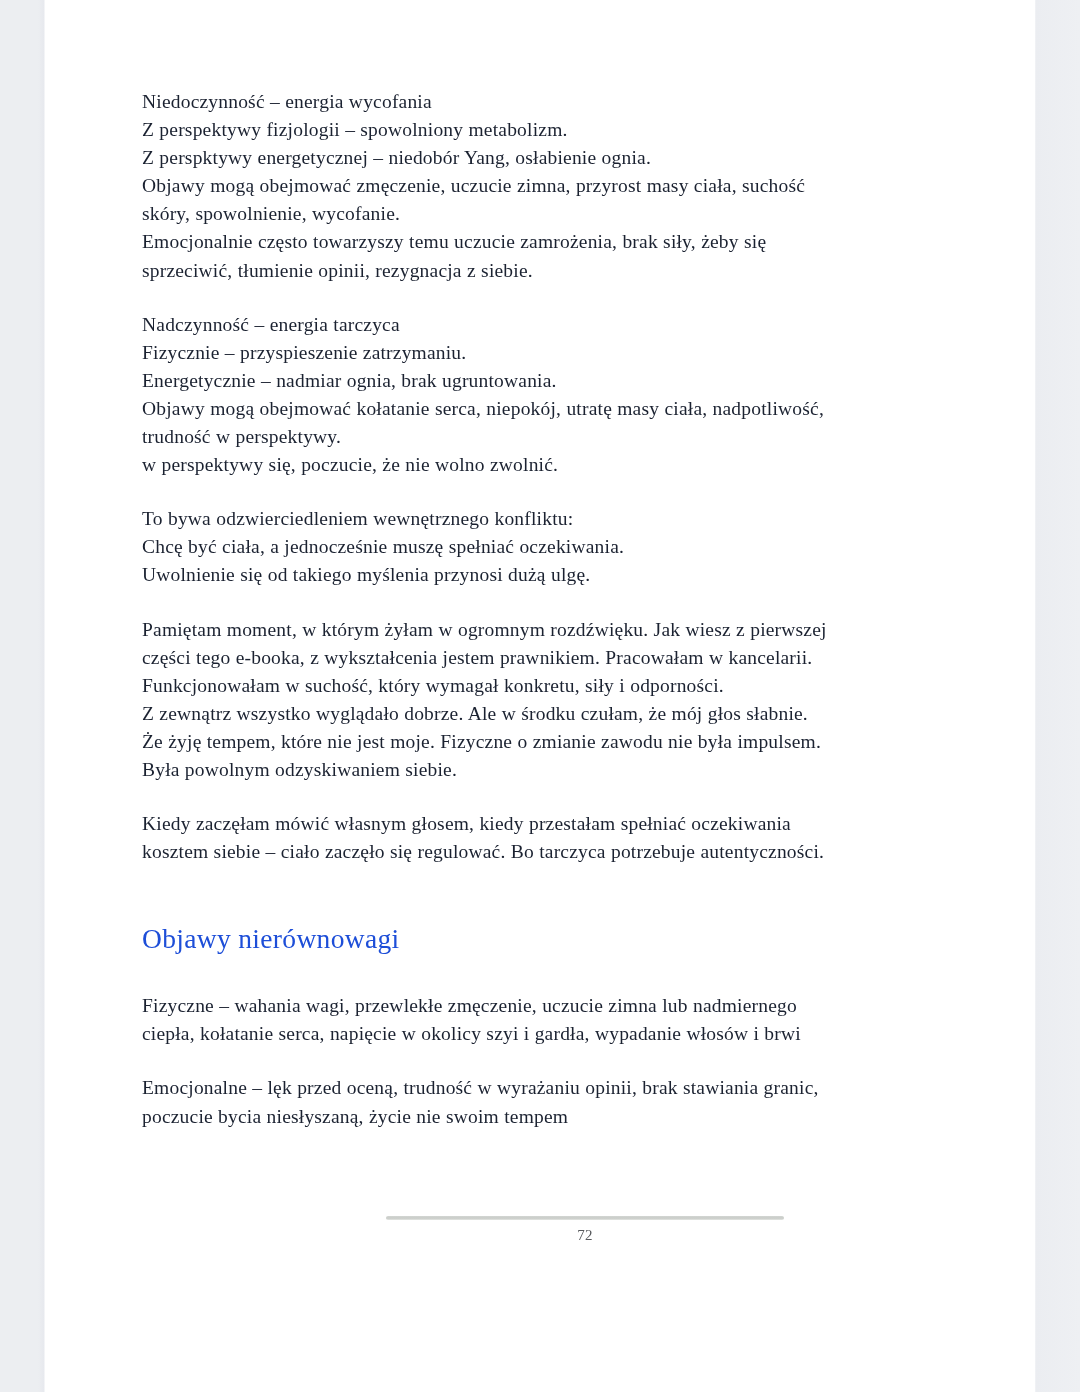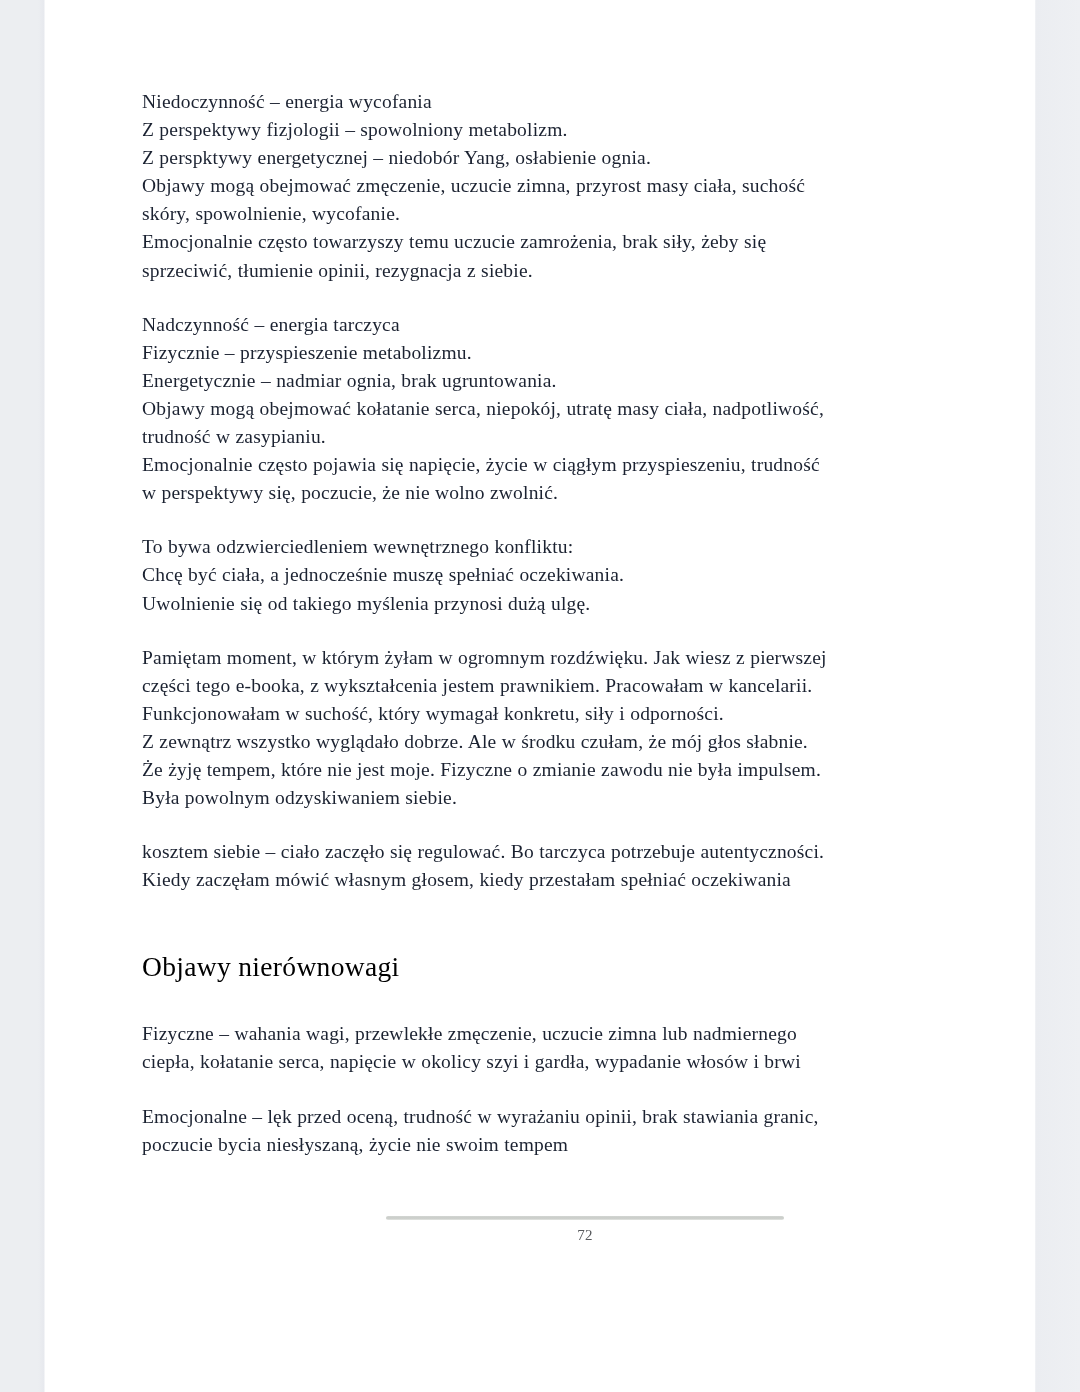--- a/index.html
+++ b/index.html
@@ -46,21 +46,21 @@
     font-size: 19.5px;
     line-height: 28.1px;
     margin: 0 0 26px 0;
     letter-spacing: 0.01em;
     word-spacing: 0.01em;
   }
   .para:last-child { margin-bottom: 8px; }
   .para .ln { display: block; }
 
   .section-heading {
-    color: #000000;
+    color: #1d4ed8;
     font-size: 27.5px;
     font-weight: 400;
     line-height: 34px;
     letter-spacing: 0.012em;
     margin: 56px 0 36px 0;
   }
 
   
   .footer {
     position: absolute;
@@ -97,46 +97,45 @@
         <span class="ln">Z perspektywy fizjologii – spowolniony metabolizm.</span>
         <span class="ln">Z perspktywy energetycznej – niedobór Yang, osłabienie ognia.</span>
         <span class="ln">Objawy mogą obejmować zmęczenie, uczucie zimna, przyrost masy ciała, suchość</span>
         <span class="ln">skóry, spowolnienie, wycofanie.</span>
         <span class="ln">Emocjonalnie często towarzyszy temu uczucie zamrożenia, brak siły, żeby się</span>
         <span class="ln">sprzeciwić, tłumienie opinii, rezygnacja z siebie.</span>
       </p>
 
       <p class="para">
         <span class="ln">Nadczynność – energia tarczyca</span>
-        <span class="ln">Fizycznie – przyspieszenie metabolizmu.</span>
+        <span class="ln">Fizycznie – przyspieszenie zatrzymaniu.</span>
         <span class="ln">Energetycznie – nadmiar ognia, brak ugruntowania.</span>
         <span class="ln">Objawy mogą obejmować kołatanie serca, niepokój, utratę masy ciała, nadpotliwość,</span>
-        <span class="ln">trudność w zasypianiu.</span>
-        <span class="ln">Emocjonalnie często pojawia się napięcie, życie w ciągłym przyspieszeniu, trudność</span>
+        <span class="ln">trudność w perspektywy.</span>
         <span class="ln">w perspektywy się, poczucie, że nie wolno zwolnić.</span>
       </p>
 
       <p class="para">
         <span class="ln">To bywa odzwierciedleniem wewnętrznego konfliktu:</span>
         <span class="ln">Chcę być ciała, a jednocześnie muszę spełniać oczekiwania.</span>
         <span class="ln">Uwolnienie się od takiego myślenia przynosi dużą ulgę.</span>
       </p>
 
       <p class="para">
         <span class="ln">Pamiętam moment, w którym żyłam w ogromnym rozdźwięku. Jak wiesz z pierwszej</span>
         <span class="ln">części tego e-booka, z wykształcenia jestem prawnikiem. Pracowałam w kancelarii.</span>
         <span class="ln">Funkcjonowałam w suchość, który wymagał konkretu, siły i odporności.</span>
         <span class="ln">Z zewnątrz wszystko wyglądało dobrze. Ale w środku czułam, że mój głos słabnie.</span>
         <span class="ln">Że żyję tempem, które nie jest moje. Fizyczne o zmianie zawodu nie była impulsem.</span>
         <span class="ln">Była powolnym odzyskiwaniem siebie.</span>
       </p>
 
       <p class="para">
+        <span class="ln">Kiedy zaczęłam mówić własnym głosem, kiedy przestałam spełniać oczekiwania</span>
         <span class="ln">kosztem siebie – ciało zaczęło się regulować. Bo tarczyca potrzebuje autentyczności.</span>
-        <span class="ln">Kiedy zaczęłam mówić własnym głosem, kiedy przestałam spełniać oczekiwania</span>
       </p>
 
       <h2 class="section-heading">Objawy nierównowagi</h2>
 
       <p class="para">
         <span class="ln">Fizyczne – wahania wagi, przewlekłe zmęczenie, uczucie zimna lub nadmiernego</span>
         <span class="ln">ciepła, kołatanie serca, napięcie w okolicy szyi i gardła, wypadanie włosów i brwi</span>
       </p>
 
       <p class="para">

